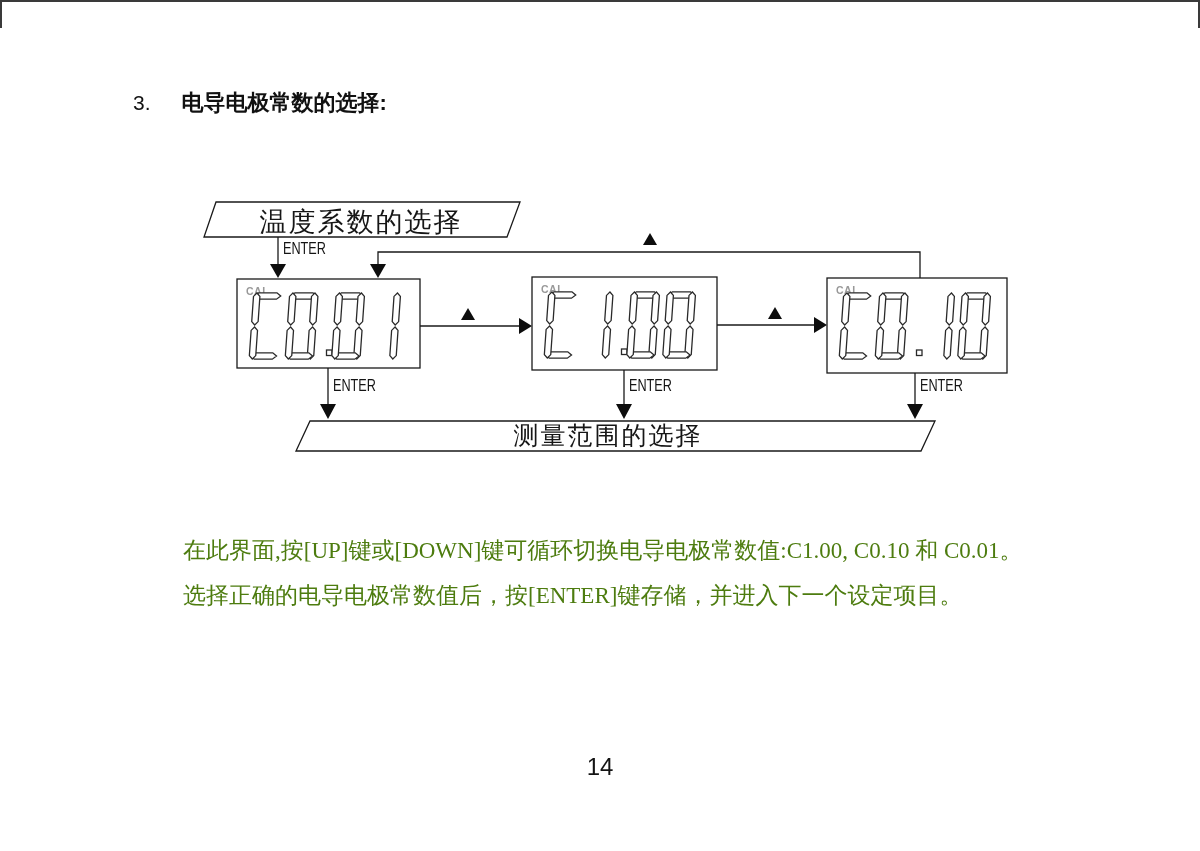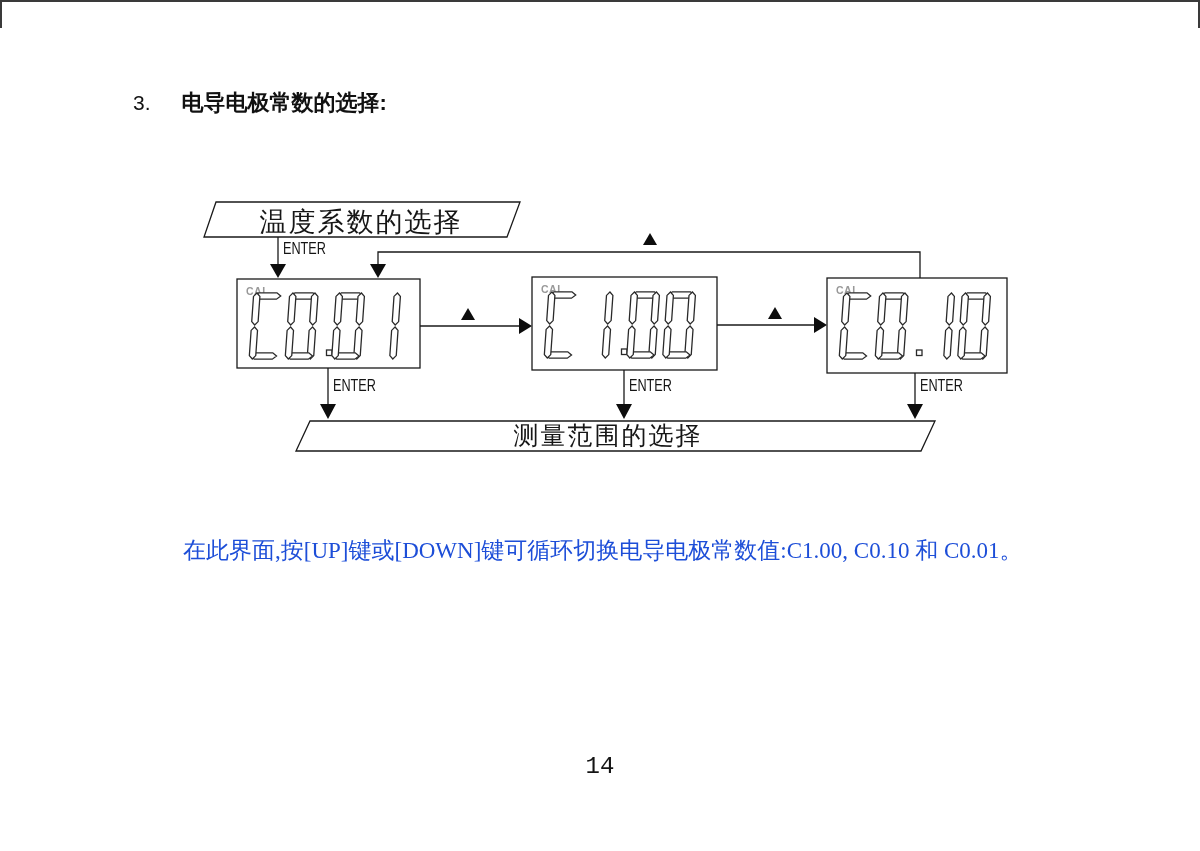--- a/index.html
+++ b/index.html
@@ -21,25 +21,25 @@
   .cjk-top{font-size:27px;}
   .cjk-bottom{font-size:25px;}
   .enter-label{font-family:"Liberation Sans",sans-serif;font-size:16px;fill:#141414;}
   .cal-label{font-family:"Liberation Sans",sans-serif;font-size:10.5px;font-weight:bold;
              fill:#999999;letter-spacing:.5px;}
   .sevenseg polygon{fill:#ffffff;stroke:#2a2a2a;stroke-width:1.3;stroke-linejoin:miter;}
   .sevenseg rect{fill:#ffffff;stroke:#2a2a2a;stroke-width:1.3;}
   .bodytext{
     position:absolute;left:183px;top:528px;width:990px;
     font-family:"Liberation Serif","DejaVu Serif",serif;
-    font-size:23px;line-height:45px;color:#1d4ed8;white-space:nowrap;
+    font-size:23px;line-height:45px;color:#4d7c0f;white-space:nowrap;
   }
   .pagenum{
     position:absolute;left:0;top:753px;width:100%;text-align:center;
-    font-family:Liberation Mono, monospace;font-size:24px;color:#141414;
+    font-family:Liberation Sans, sans-serif;font-size:24px;color:#141414;
   }
   .edge-line{stroke:#3a3a3a;stroke-width:2;fill:none;}
 </style>
 </head>
 <body>
 
 <div class="page">
 
   <div class="heading">
     <span class="hnum">3.</span><span class="htitle">电导电极常数的选择:</span>
@@ -185,16 +185,17 @@
       <polygon class="flow-arrowhead" points="907,404 923,404 915,419"></polygon>
       <text class="enter-label" x="920" y="391" textLength="43" lengthAdjust="spacingAndGlyphs">ENTER</text>
     </g>
 
     <polygon class="flow-shape" points="310,421 935,421 921,451 296,451"></polygon>
     <text class="cjk-label cjk-bottom" x="608" y="444" text-anchor="middle">测量范围的选择</text>
   </svg>
 
   <div class="bodytext">
     <div>在此界面,按[UP]键或[DOWN]键可循环切换电导电极常数值:C1.00, C0.10 和 C0.01。</div>
+    <div>选择正确的电导电极常数值后，按[ENTER]键存储，并进入下一个设定项目。</div>
   </div>
 
   <div class="pagenum">14</div>
 </div>
 
 </body></html>

